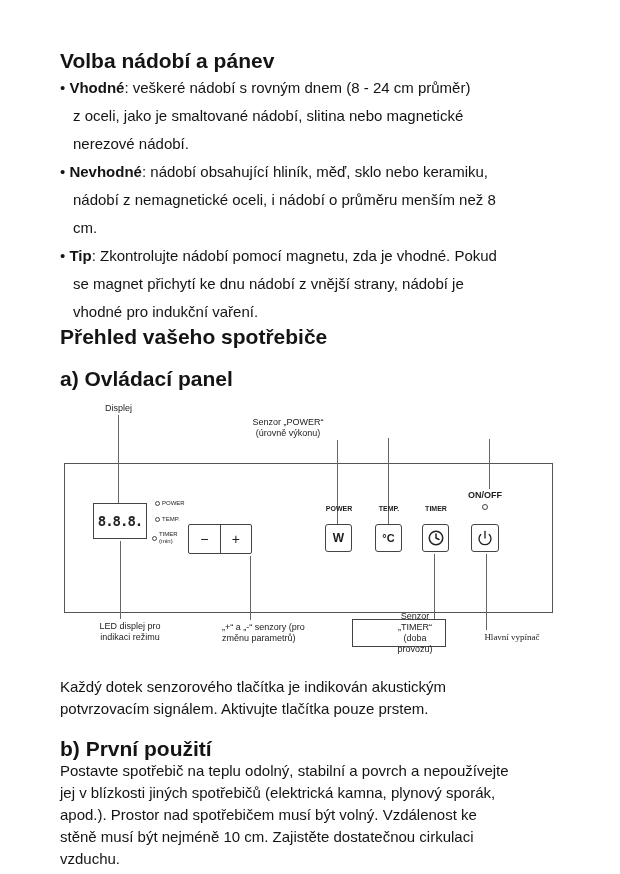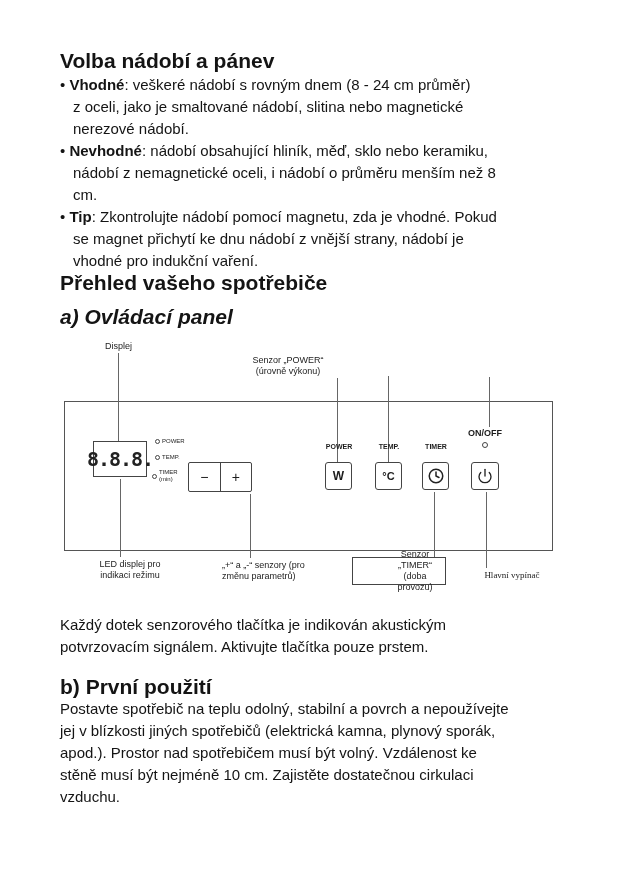--- a/index.html
+++ b/index.html
@@ -2,35 +2,35 @@
 <html><head>
 <meta charset="utf-8">
 <style>
   *{margin:0;padding:0;box-sizing:border-box;}
   html,body{background:#fff;}
   body{width:620px;height:874px;font-family:"Liberation Sans","DejaVu Sans",sans-serif;color:#141414;overflow:hidden;}
   .page{padding:50px 40px 0 60px;}
   .h{font-size:21px;font-weight:700;line-height:22px;}
   .txt{font-size:15px;line-height:22px;}
   .bullets{margin-top:2px;}
-  .bullet{padding-left:13px;text-indent:-13px;font-size:15px;line-height:22px;}
+  .bullet{padding-left:13px;text-indent:-13px;font-size:15px;line-height:28px;}
   .term{font-weight:700;}
   .btext{white-space:pre-line;}
   .pre{white-space:pre-line;}
   .mt-prehled{}
-  .mt-sub{margin-top:12px;font-style:italic;}
+  .mt-sub{margin-top:20px;}
   .mt-p{margin-top:16px;}
   .mt-b{margin-top:18px;}
   
   .diagram{position:relative;height:262px;margin-top:8px;font-size:9px;line-height:11px;color:#1c1c1c;}
   .abs{position:absolute;}
   .ctr{text-align:center;}
   .line{position:absolute;width:1px;background:#666;}
   .panel{position:absolute;left:4px;top:65px;width:489px;height:150px;border:1px solid #555;background:#fff;}
-  .display{position:absolute;left:33px;top:105px;width:54px;height:36px;border:1px solid #444;display:flex;align-items:center;justify-content:center;font-family:"DejaVu Sans Mono",monospace;font-weight:700;font-size:20px;letter-spacing:-1px;color:#222;}
+  .display{position:absolute;left:33px;top:105px;width:54px;height:36px;border:1px solid #444;display:flex;align-items:center;justify-content:center;font-family:"DejaVu Sans Mono",monospace;font-weight:700;font-size:14px;letter-spacing:-1px;color:#222;}
   .ind{position:absolute;display:flex;align-items:center;gap:2px;font-size:6px;line-height:7px;}
   .dot{width:5px;height:5px;border:1px solid #444;border-radius:50%;flex:0 0 auto;}
   .pmbox{position:absolute;left:128px;top:126px;width:64px;height:30px;border:1px solid #444;border-radius:2px;display:flex;}
   .pmcell{flex:1;display:flex;align-items:center;justify-content:center;font-size:14px;}
   .pmcell + .pmcell{border-left:1px solid #444;}
   .mini{position:absolute;width:34px;text-align:center;font-size:7px;font-weight:700;top:105px;}
   .sbtn{position:absolute;top:126px;width:27px;height:28px;border:1px solid #444;border-radius:3px;display:flex;align-items:center;justify-content:center;font-weight:700;font-size:12px;background:#fff;}
   .onoff{position:absolute;left:397px;top:92px;width:56px;text-align:center;font-weight:700;font-size:9px;}
   .onoffdot{position:absolute;left:422px;top:106px;width:6px;height:6px;border:1px solid #444;border-radius:50%;}
   .tbox{position:absolute;left:292px;top:221px;width:94px;height:28px;border:1px solid #444;display:flex;align-items:center;justify-content:center;text-align:center;padding-left:32px;}

